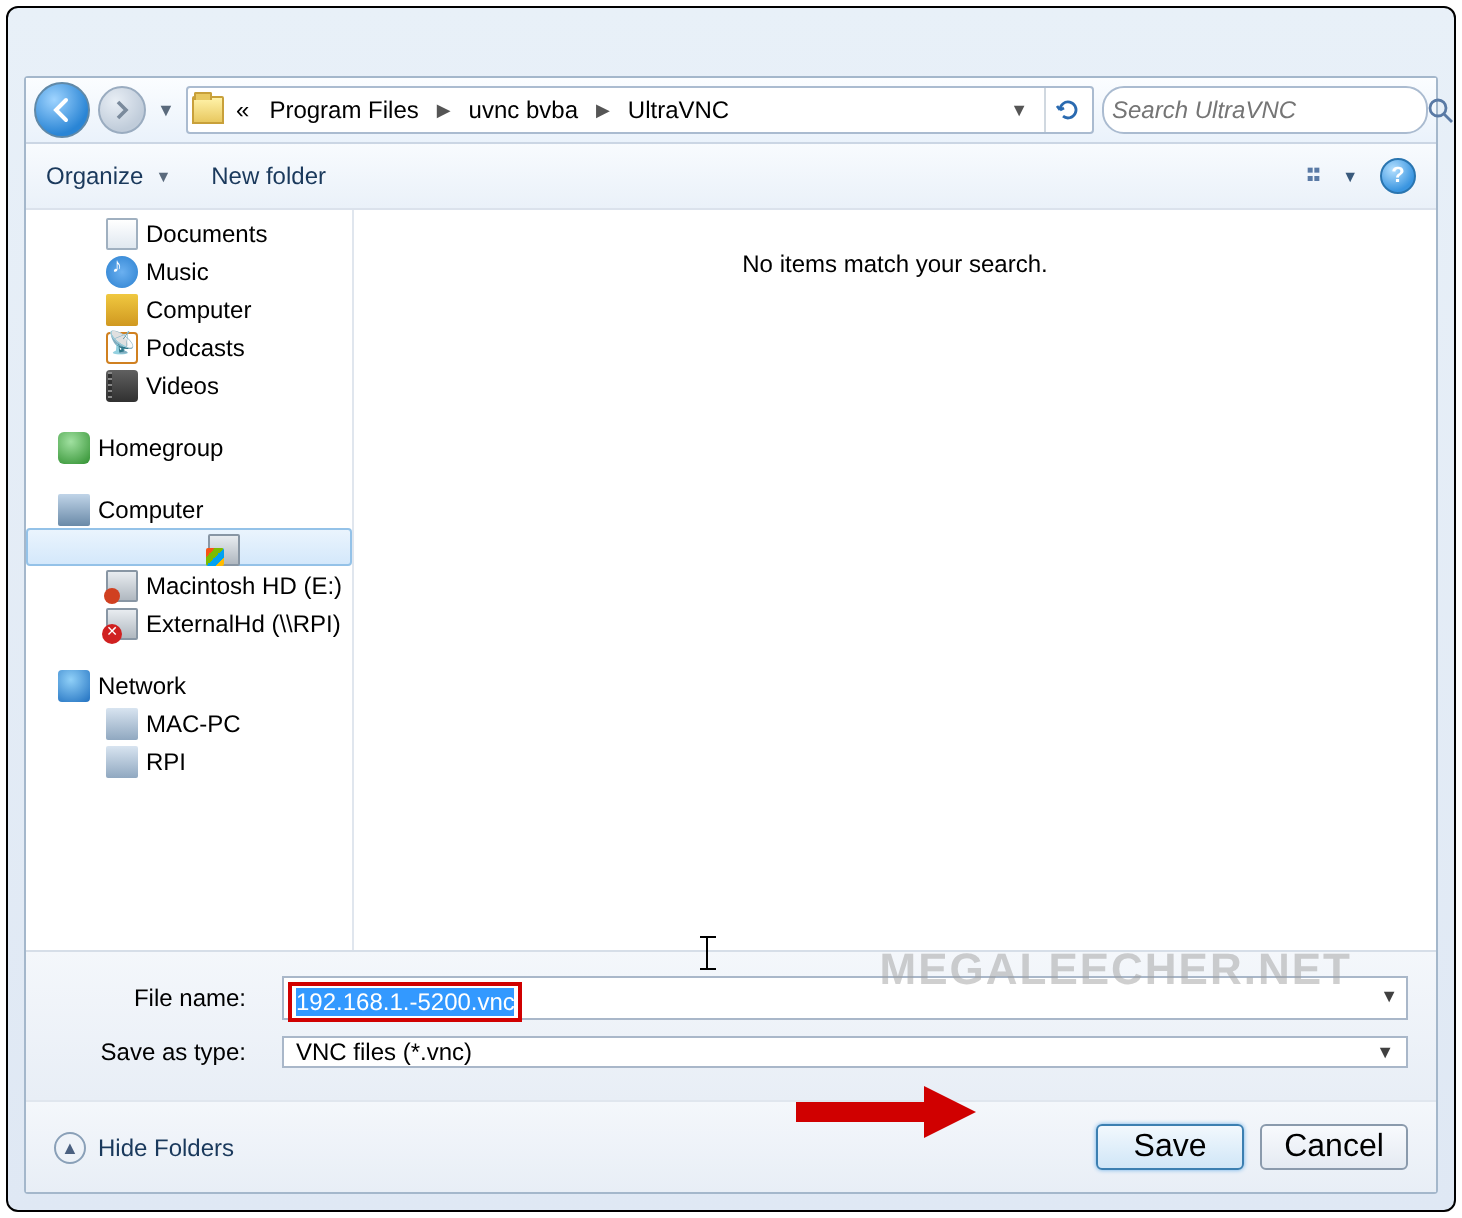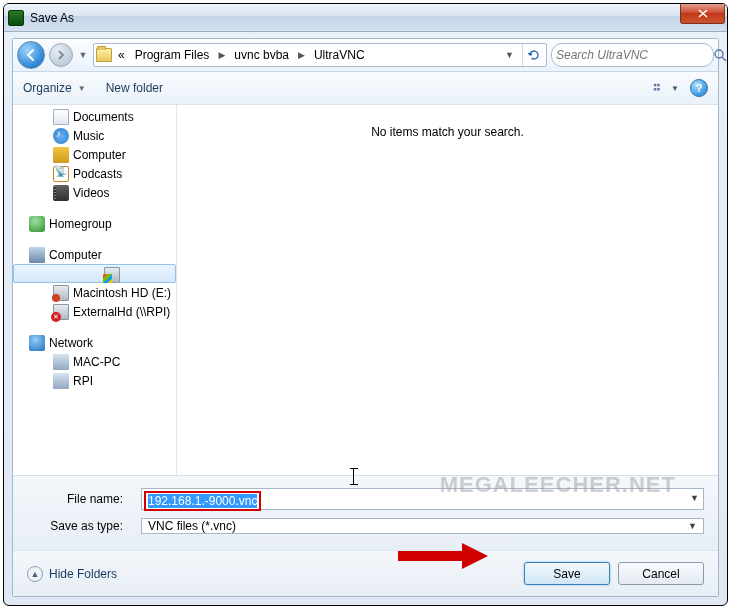--- a/index.html
+++ b/index.html
@@ -81,47 +81,38 @@
 .filename-box { position: relative; }
 .filename-hl { position: absolute; top: 2px; left: 2px; padding: 1px 2px; border: 2px solid #d00000; font-size: 12px; }
 .filename-sel { background: #3399ff; color: #fff; }
 .dropdown-arrow { position: absolute; right: 4px; top: 4px; font-size: 9px; color: #404040; }
 .combo { flex: 1; height: 16px; border: 1px solid #a9b7c9; background: #fff; padding: 0 6px; display: flex; align-items: center; justify-content: space-between; }
 
 .footer { height: 46px; background: linear-gradient(to bottom, #f4f7fb, #e8eef6); display: flex; align-items: center; padding: 0 14px; gap: 8px; border-top: 1px solid #e0e6ee; position: relative; }
 .hide-folders { display: flex; align-items: center; gap: 6px; cursor: default; color: #1a395c; }
 .hf-icon { width: 16px; height: 16px; border: 1px solid #8aa0b8; border-radius: 50%; display: flex; align-items: center; justify-content: center; font-size: 9px; color: #4a6080; }
 .footer-spring { flex: 1; }
-.btn { width: 86px; height: 23px; border: 1px solid #8a9aac; border-radius: 3px; background: linear-gradient(to bottom, #f8fafd, #e4eaf2); cursor: default; display: flex; align-items: center; justify-content: center; font-size: 12px; text-align: center; }
+.btn { width: 74px; height: 23px; border: 1px solid #8a9aac; border-radius: 3px; background: linear-gradient(to bottom, #f8fafd, #e4eaf2); cursor: default; display: flex; align-items: center; justify-content: center; font-size: 16px; text-align: center; }
 .btn.primary { border: 1px solid #3c7fb1; background: linear-gradient(to bottom, #f2f8fd, #d0e6f7); box-shadow: 0 0 2px #6bb0e8; }
 
 .watermark { position: absolute; right: 55px; top: 472px; font-size: 22px; font-weight: bold; color: rgba(160,160,160,0.5); letter-spacing: 1px; pointer-events: none; }
 .arrow-annot { position: absolute; left: 398px; top: 545px; width: 90px; height: 20px; pointer-events: none; }
 .arrow-shaft { position: absolute; left: 0; top: 6px; width: 64px; height: 10px; background: #d00000; }
 .arrow-head { position: absolute; right: 0; top: -2px; width: 0; height: 0; border-left: 26px solid #d00000; border-top: 13px solid transparent; border-bottom: 13px solid transparent; }
 
 .cursor-ibeam { position: absolute; left: 350px; top: 468px; width: 8px; height: 17px; pointer-events:none; }
 .cursor-ibeam::before, .cursor-ibeam::after { content:''; position:absolute; left:0; width:8px; height:1px; background:#000; }
 .cursor-ibeam::before{top:0;} .cursor-ibeam::after{bottom:0;}
 .cursor-ibeam .stem{position:absolute;left:3px;top:0;bottom:0;width:1px;background:#000;}
 </style>
 </head>
 <body>
 
 <div class="window">
 
-  <div class="titlebar">
-    <div class="app-icon"></div>
-    <div class="title-text">Save As</div>
-    <div class="close-btn">
-      <svg width="10" height="9" viewBox="0 0 10 9">
-          <path d="M1 1 L9 8 M9 1 L1 8" stroke="#fff" stroke-width="1.6"></path>
-        </svg>
-    </div>
-  </div>
 
   <div class="inner">
 
     <div class="navbar">
       <div class="nav-back">
         <svg width="14" height="14" viewBox="0 0 14 14">
             <path d="M9 2 L4 7 L9 12" stroke="#fff" stroke-width="2" fill="none" stroke-linecap="round"></path>
           </svg>
       </div>
       <div class="nav-fwd">
@@ -241,21 +232,21 @@
       <div class="sep-v"></div>
       <div class="content">
         <span>No items match your search.</span>
       </div>
     </div>
 
     <div class="bottom-panel">
       <div class="field-row">
         <div class="field-label">File name:</div>
         <div class="text-input filename-box">
-          <span class="filename-hl"><span class="filename-sel">192.168.1.-9000.vnc</span></span>
+          <span class="filename-hl"><span class="filename-sel">192.168.1.-5200.vnc</span></span>
           <span class="dropdown-arrow">▼</span>
         </div>
       </div>
       <div class="field-row">
         <div class="field-label">Save as type:</div>
         <div class="combo">
           <span>VNC files (*.vnc)</span>
           <span class="dropdown-arrow" style="position:static;">▼</span>
         </div>
       </div>

